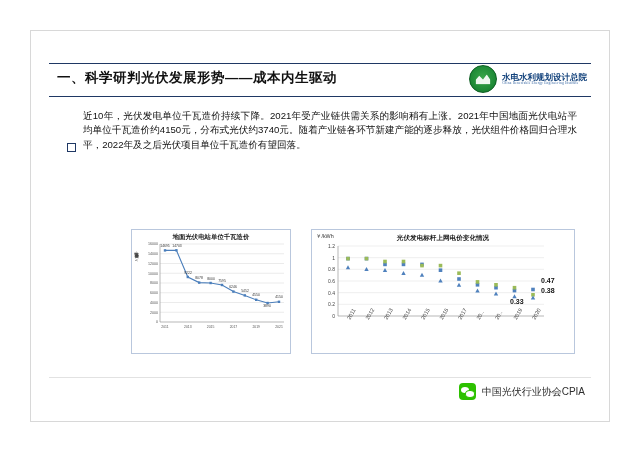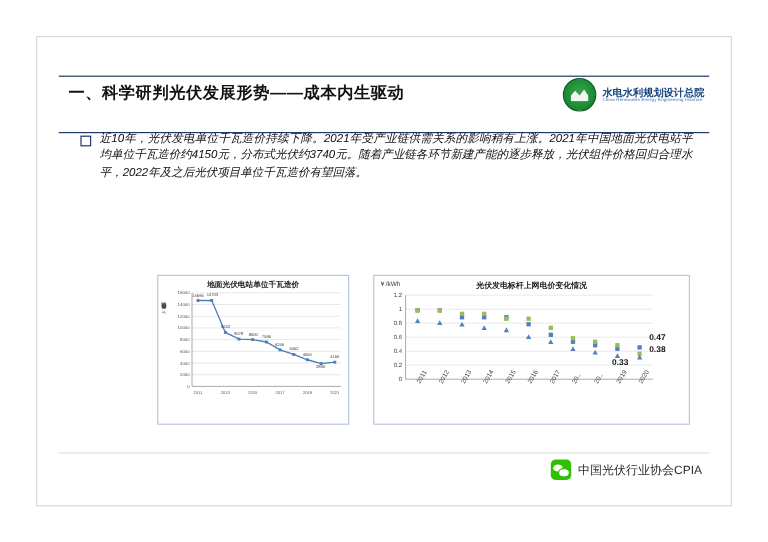--- a/index.html
+++ b/index.html
@@ -11,21 +11,21 @@
     position:relative;
   }
   .slide{
     position:absolute;left:30px;top:30px;width:580px;height:392px;
     background:#ffffff;
     border:1px solid #d8d8d8;
     box-sizing:border-box;
   }
   
   .header{
-    position:absolute;left:0;top:32px;width:100%;height:48px;
+    position:absolute;left:0;top:32px;width:100%;height:34px;
   }
   .header .rule-top{
     position:absolute;left:18px;right:18px;top:0;height:1px;background:#1f3864;
   }
   .header .rule-bottom{
     position:absolute;left:18px;right:18px;bottom:0;height:1px;background:#1f3864;
   }
   .title{
     position:absolute;left:26px;top:6px;
     font-size:13.5px;font-weight:bold;color:#111111;
@@ -42,30 +42,30 @@
     position:relative;flex:none;
     border:1px solid #0d5e22;
   }
   .logo-mark:after{
     content:"";position:absolute;left:50%;top:50%;
     width:15px;height:11px;transform:translate(-50%,-50%);
     background:#ffffff;
     clip-path:polygon(0% 60%,25% 20%,50% 55%,75% 10%,100% 60%,100% 100%,0% 100%);
     opacity:.92;
   }
-  .logo-text{line-height:1.05;}
+  .logo-text{line-height:1.05;font-family:Liberation Serif, serif;}
   .logo-cn{font-size:8.5px;color:#15447d;font-weight:bold;white-space:nowrap;}
   .logo-en{font-size:3.6px;color:#3d6ba5;white-space:nowrap;letter-spacing:.2px;}
 
   
   .bullets{
     position:absolute;left:36px;top:78px;width:510px;
   }
   .bullet{
-    display:flex;align-items:flex-start;margin-bottom:5px;font-style:italic;
+    display:flex;align-items:flex-end;margin-bottom:5px;
   }
   .mark{
     flex:none;width:7px;height:7px;border:1.2px solid #1f3864;
     margin-top:4px;margin-right:7px;background:#fff;
   }
   .btxt{
     font-size:9.6px;color:#111111;line-height:14.3px;text-align:justify;
   }
 
   

